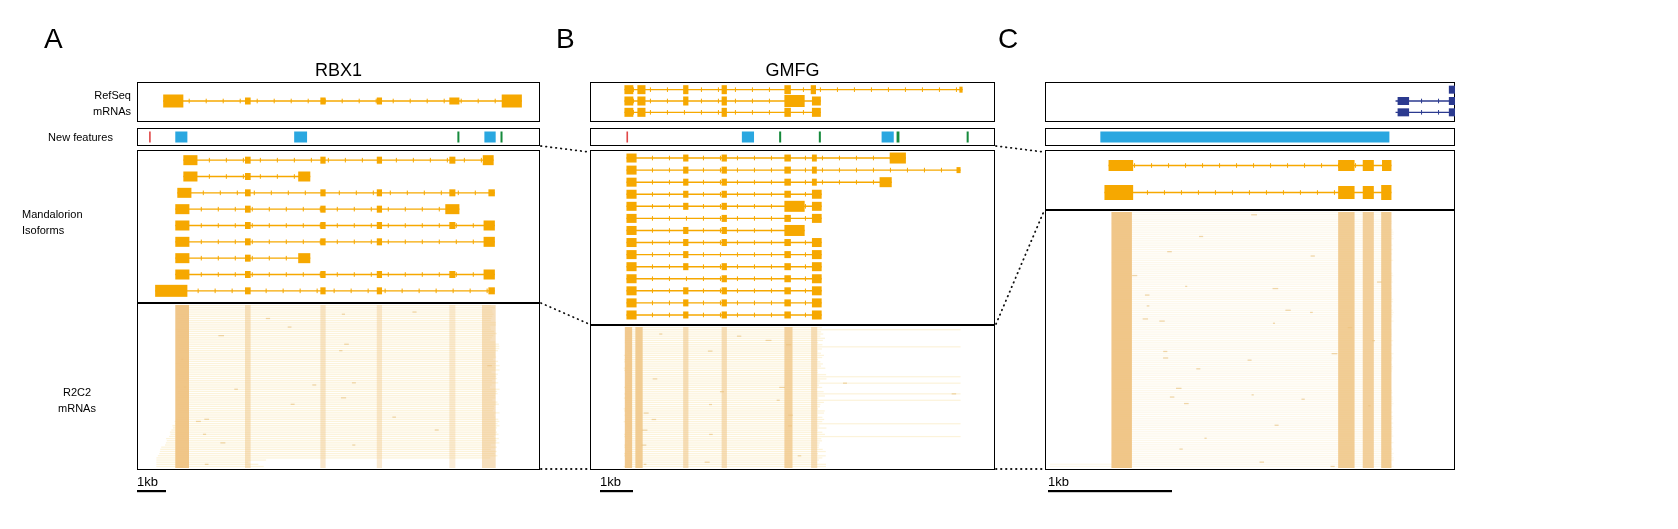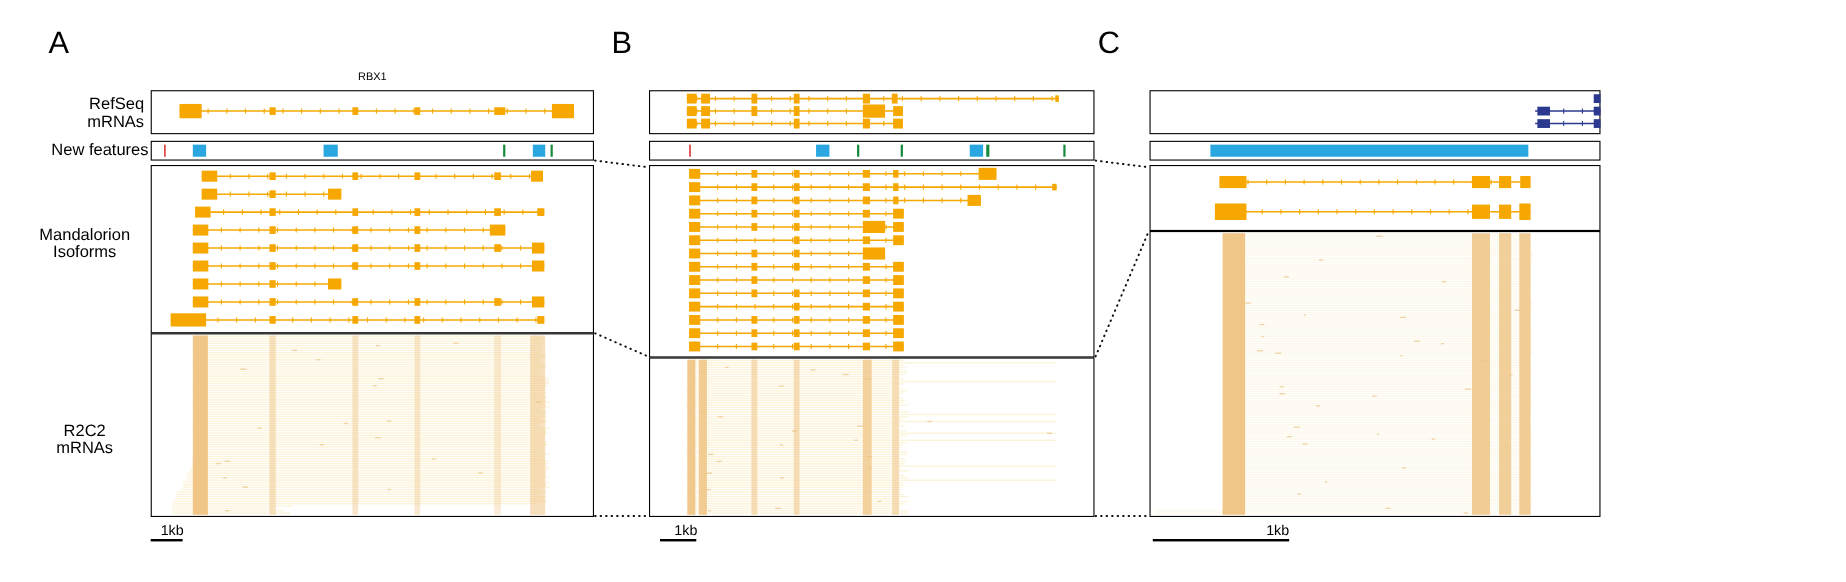--- a/index.html
+++ b/index.html
@@ -1,29 +1,29 @@
 <!DOCTYPE html>
 <html><head>
 <meta charset="utf-8">
 <style>
   html,body{margin:0;padding:0;background:#ffffff;}
   .fig{position:relative;width:1678px;height:529px;background:#ffffff;
        font-family:"Liberation Sans",sans-serif;color:#000;overflow:hidden;}
   #gfx{position:absolute;left:0;top:0;}
   .letter{position:absolute;top:24px;font-size:28px;line-height:30px;}
   .pl-a{left:44px;} .pl-b{left:556px;} .pl-c{left:998px;}
-  .gene-title{position:absolute;top:63px;font-size:10px;line-height:15px;text-align:center;}
+  .gene-title{position:absolute;top:63px;font-size:18px;line-height:15px;text-align:center;}
   .gt-a{left:137px;width:403px;} .gt-b{left:590px;width:405px;}
   .gt-c{left:1045px;width:410px;font-style:italic;}
-  .track-label{position:absolute;font-size:15px;line-height:16px;}
+  .track-label{position:absolute;font-size:11px;line-height:16px;}
   .tl-refseq{left:0;width:131px;top:87px;text-align:right;}
-  .tl-newf{left:4px;width:131px;top:129px;text-align:right;}
-  .tl-iso{left:22px;width:110px;top:206px;text-align:center;}
+  .tl-newf{left:15px;width:131px;top:129px;text-align:center;}
+  .tl-iso{left:22px;width:110px;top:206px;}
   .tl-reads{left:22px;width:110px;top:368px;text-align:center;margin-top:16px;}
-  .scale-label{position:absolute;top:474px;font-size:13px;text-align:right;}
+  .scale-label{position:absolute;top:474px;font-size:13px;text-align:left;}
   .sl-a{left:137px;width:30px;} .sl-b{left:600px;width:34px;} .sl-c{left:1048px;width:124px;}
 </style>
 </head>
 <body>
 
 <div class="fig">
   <svg id="gfx" width="1678" height="529">
       <g>
         <rect x="137.5" y="82.5" width="402" height="39" fill="#ffffff" stroke="#000000" stroke-width="1"></rect>
         <rect x="137.5" y="128.5" width="402" height="17" fill="#ffffff" stroke="#000000" stroke-width="1"></rect>
@@ -1039,20 +1039,21 @@
       <line x1="996" y1="146" x2="1044" y2="152" stroke="#111111" stroke-width="1.8" stroke-linecap="round" stroke-dasharray="0.5 4.5"></line>
       <line x1="996" y1="324" x2="1044" y2="211" stroke="#111111" stroke-width="1.8" stroke-linecap="round" stroke-dasharray="0.5 4.5"></line>
       <line x1="996" y1="469" x2="1044" y2="469" stroke="#111111" stroke-width="1.8" stroke-linecap="round" stroke-dasharray="0.5 4.5"></line>
     </svg>
 
   <div class="letter pl-a">A</div>
   <div class="letter pl-b">B</div>
   <div class="letter pl-c">C</div>
 
   <div class="gene-title gt-a">RBX1</div>
+  <div class="gene-title gt-b">GMFG</div>
 
   <div class="track-label tl-refseq">
     <div>RefSeq</div>
     <div>mRNAs</div>
   </div>
   <div class="track-label tl-newf">New features</div>
   <div class="track-label tl-iso">
     <div>Mandalorion</div>
     <div>Isoforms</div>
   </div>

